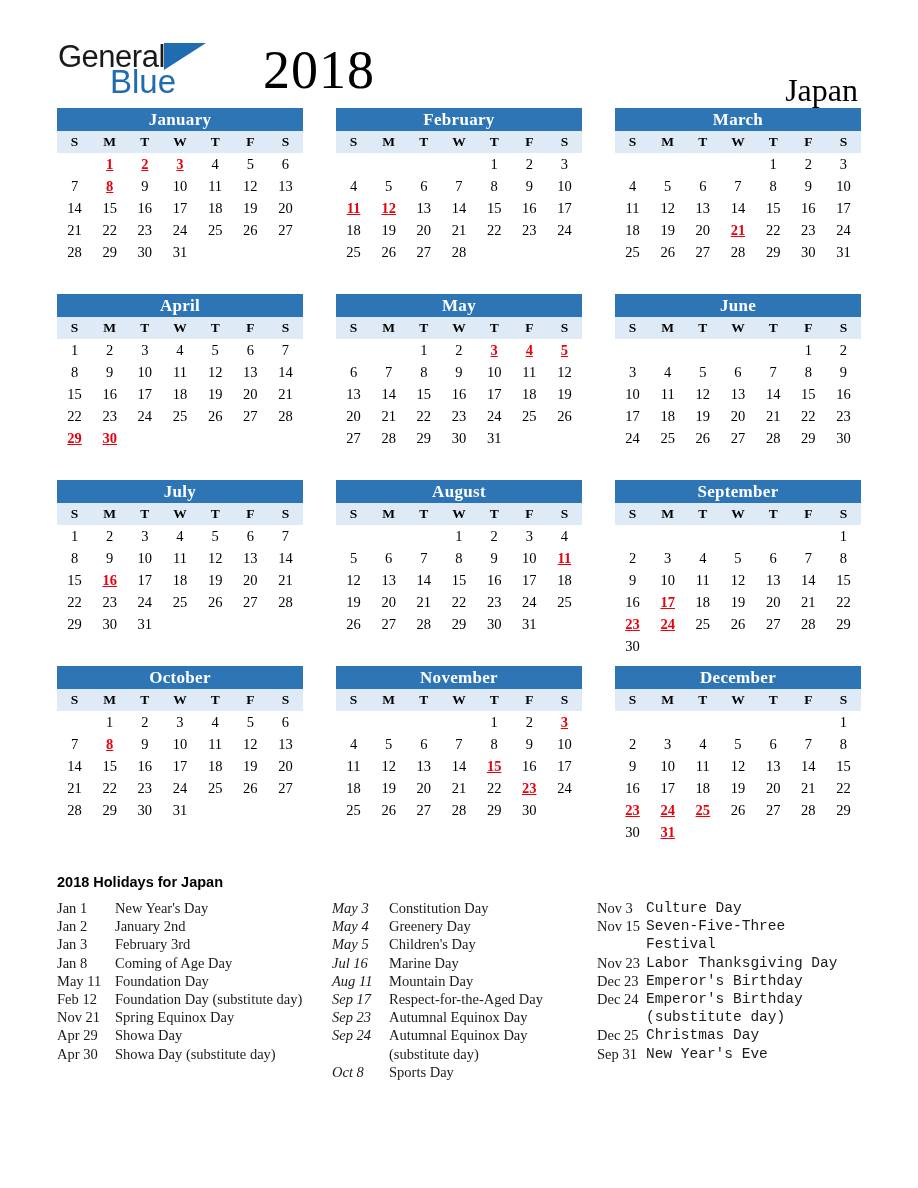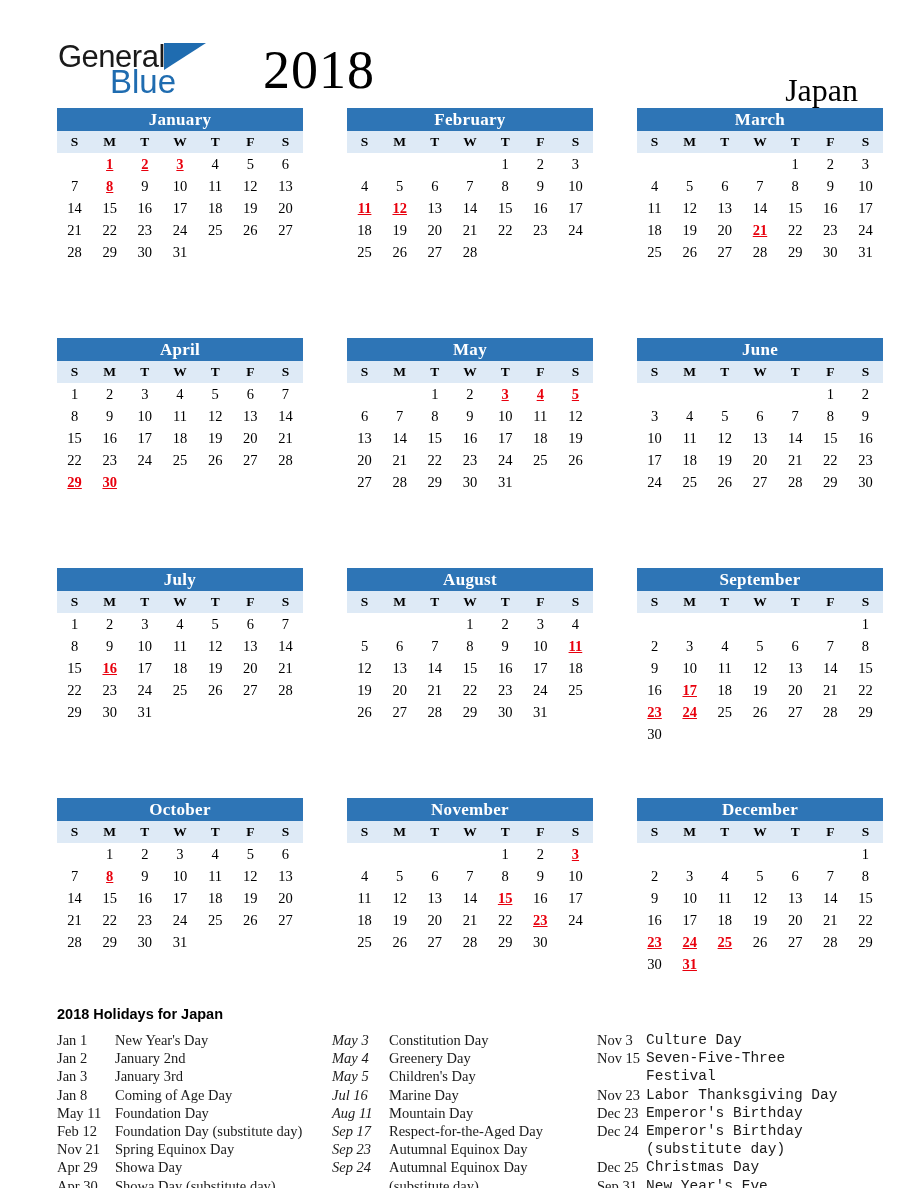--- a/index.html
+++ b/index.html
@@ -91,21 +91,20 @@
     margin-top: 40px;
   }
 
   
   .months-grid {
     padding: 8px 57px 0 57px;
     display: grid;
     grid-template-columns: repeat(3, 246px);
     column-gap: 33px;
     row-gap: 0;
-    gap: 44px;
   }
   .month-cell {
     height: 186px;
   }
   .month-head {
     background: #2e75b6;
     color: #ffffff;
     text-align: center;
     font-family: "Liberation Serif", serif;
     font-weight: bold;
@@ -1073,21 +1072,21 @@
           <div class="hol-row">
             <span class="hol-date">Jan 1</span>
             <span class="hol-name">New Year's Day</span>
           </div>
           <div class="hol-row">
             <span class="hol-date">Jan 2</span>
             <span class="hol-name">January 2nd</span>
           </div>
           <div class="hol-row">
             <span class="hol-date">Jan 3</span>
-            <span class="hol-name">January 3rd</span>
+            <span class="hol-name">February 3rd</span>
           </div>
           <div class="hol-row">
             <span class="hol-date">Jan 8</span>
             <span class="hol-name">Coming of Age Day</span>
           </div>
           <div class="hol-row">
             <span class="hol-date">May 11</span>
             <span class="hol-name">Foundation Day</span>
           </div>
           <div class="hol-row">

